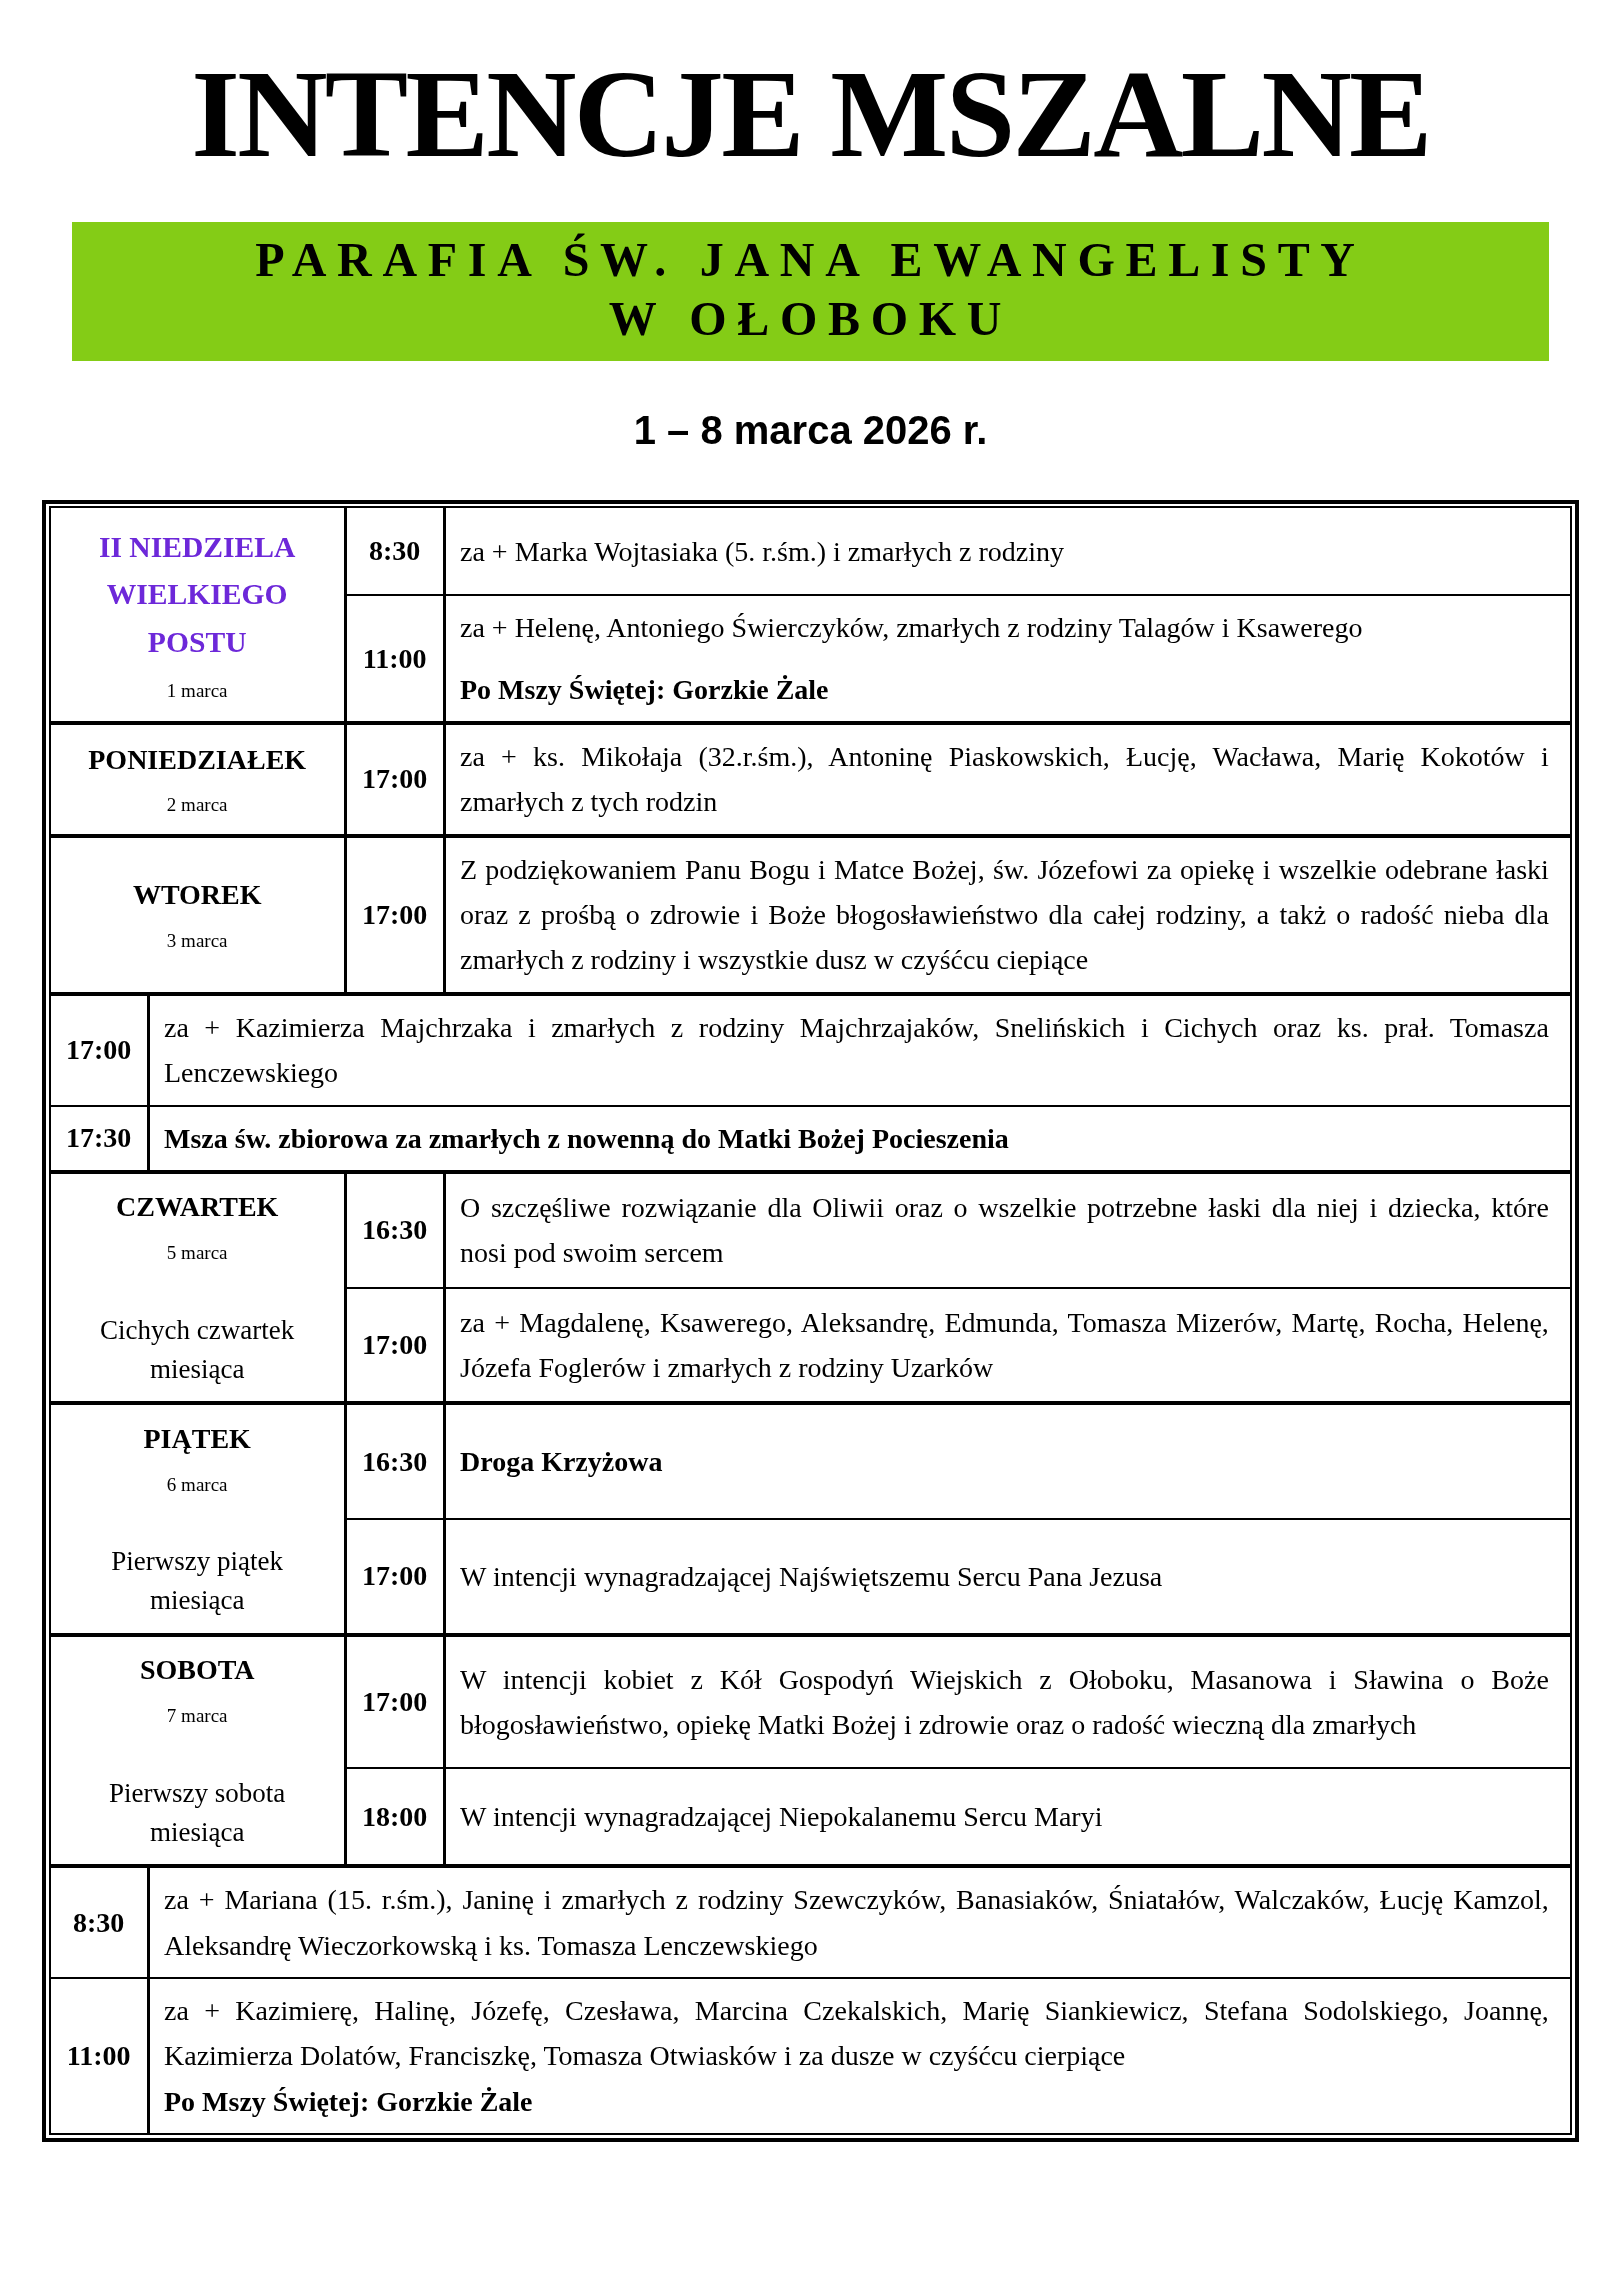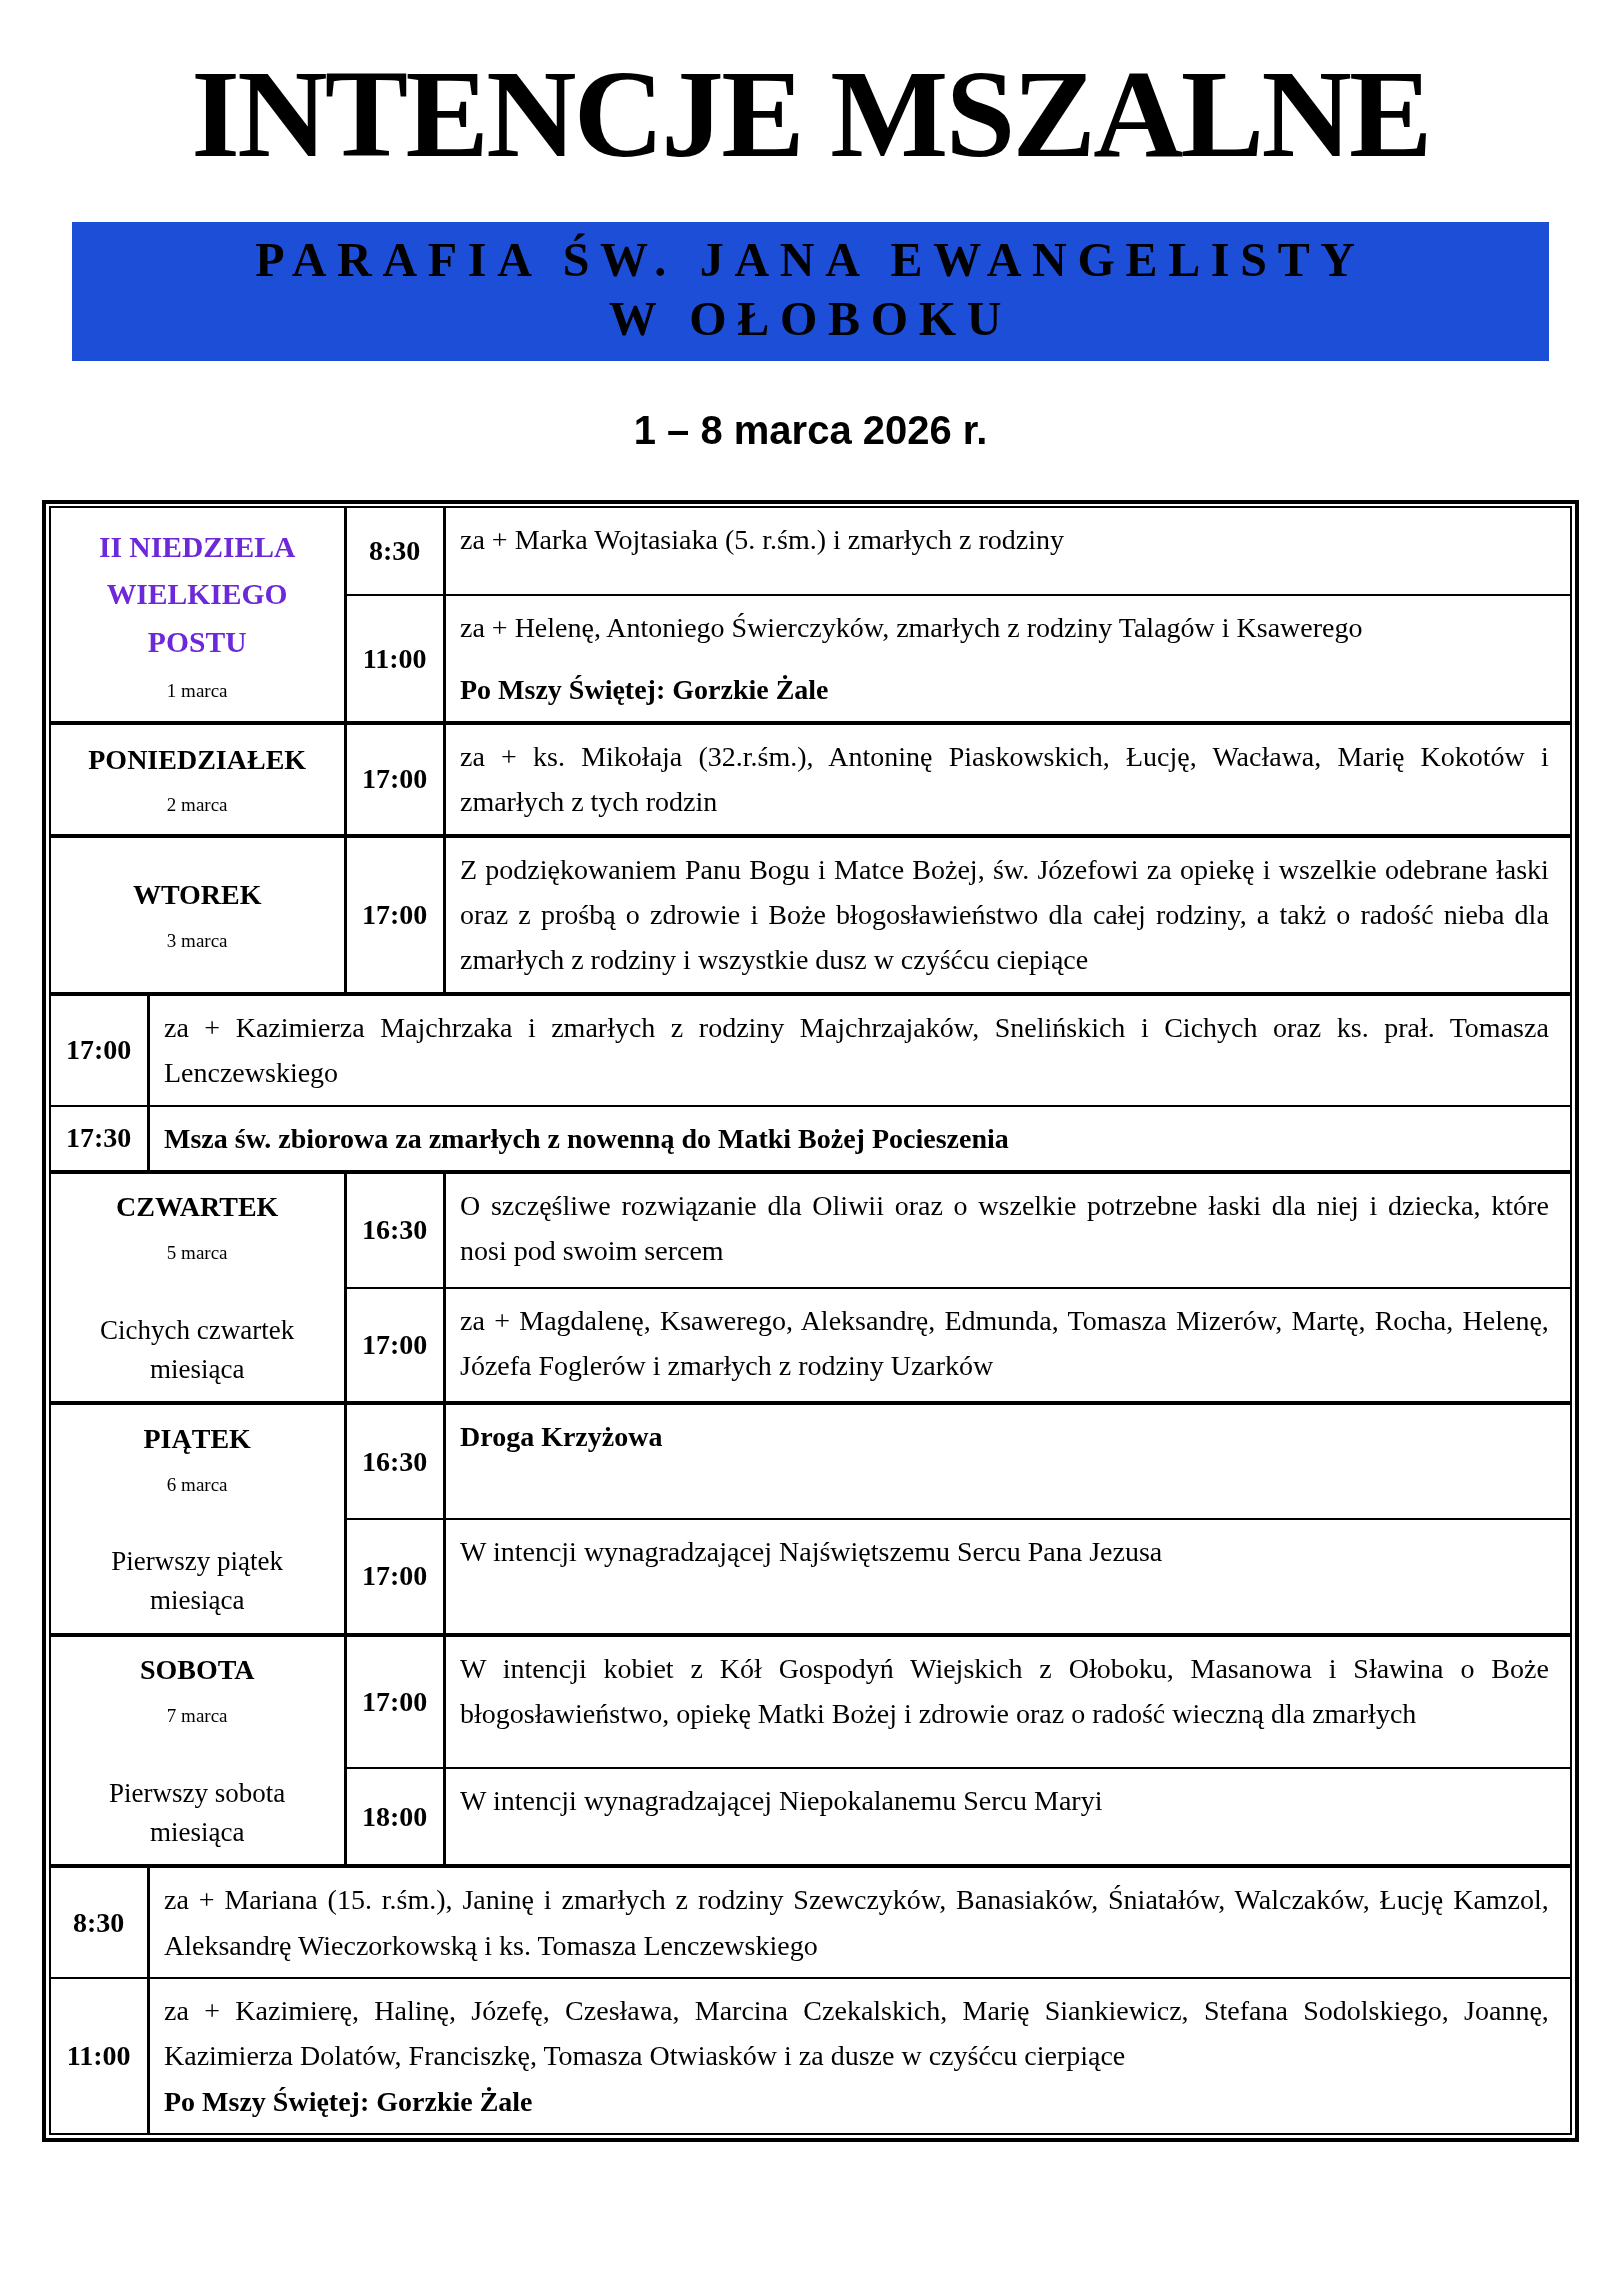--- a/index.html
+++ b/index.html
@@ -17,21 +17,21 @@
     margin: 52px 0 0 0;
     text-align: center;
     font-size: 125px;
     font-weight: 700;
     line-height: 1.0;
     letter-spacing: -2.7px;
     white-space: nowrap;
   }
   .parish-band {
     margin: 45px 72px 0 72px;
-    background: #1d4ed8;
+    background: #84cc16;
     text-align: center;
     padding: 9px 0 12.5px 0;
   }
   .parish-band .band-line {
     font-size: 48px;
     font-weight: 700;
     letter-spacing: 10.7px;
     line-height: 1.22;
   }
   .date-range {
@@ -83,20 +83,21 @@
     align-items: center;
     justify-content: center;
     font-weight: 700;
     font-size: 28px;
     padding: 5.4px 1.8px;
   }
   .intent-cell {
     flex: 1 1 auto;
     display: flex;
     flex-direction: column;
+    justify-content: center;
     padding: 9px 21.5px 9px 14.3px;
     font-size: 28px;
     line-height: 1.62;
     text-align: justify;
   }
   .intent-cell p { margin: 0; }
   .intent-cell p.bold { font-weight: 700; }
   .intent-cell p.gap { margin-top: 16px; }
 
   .minh-96  { min-height: 86px; }

